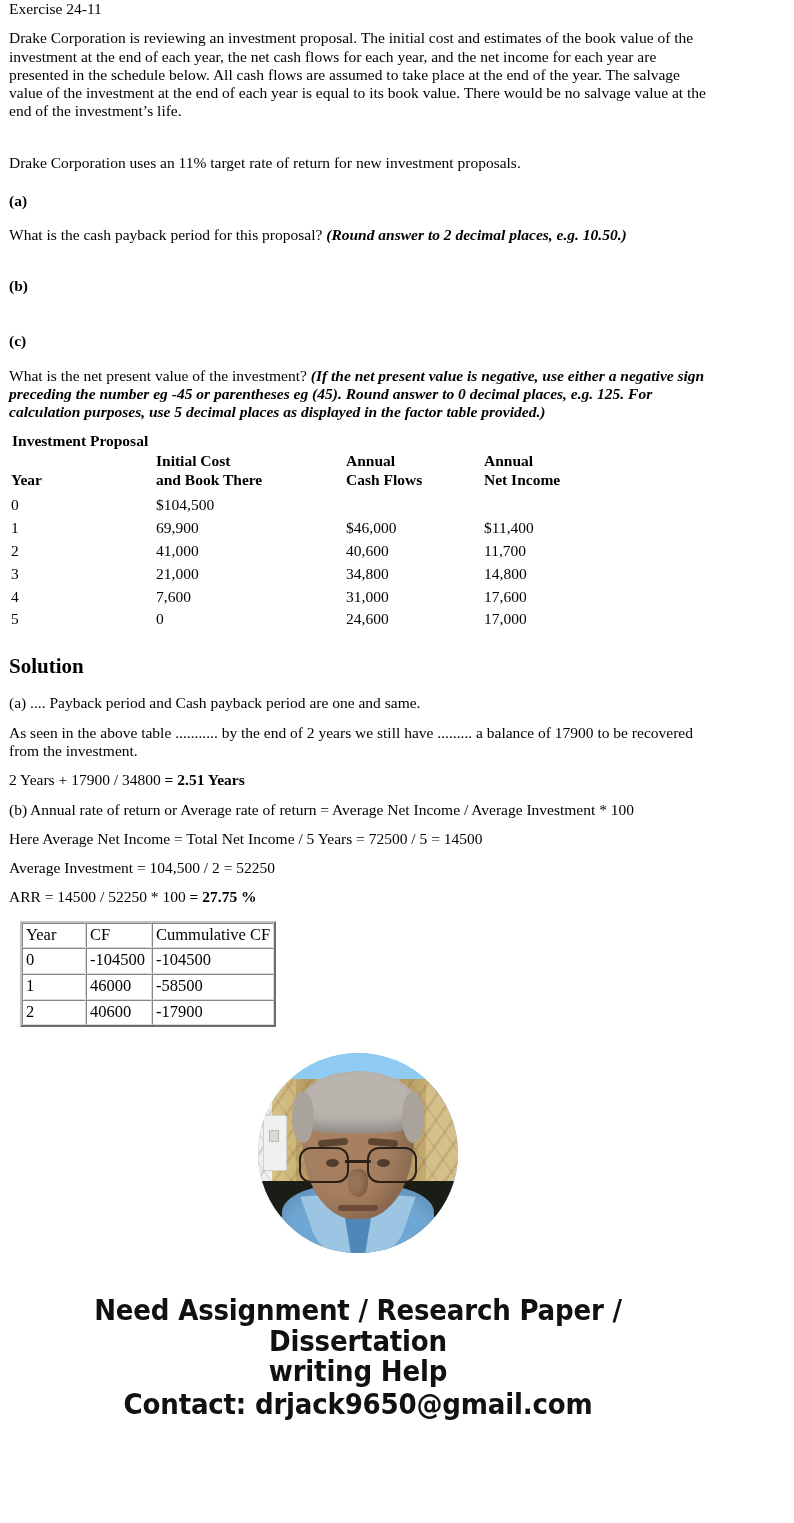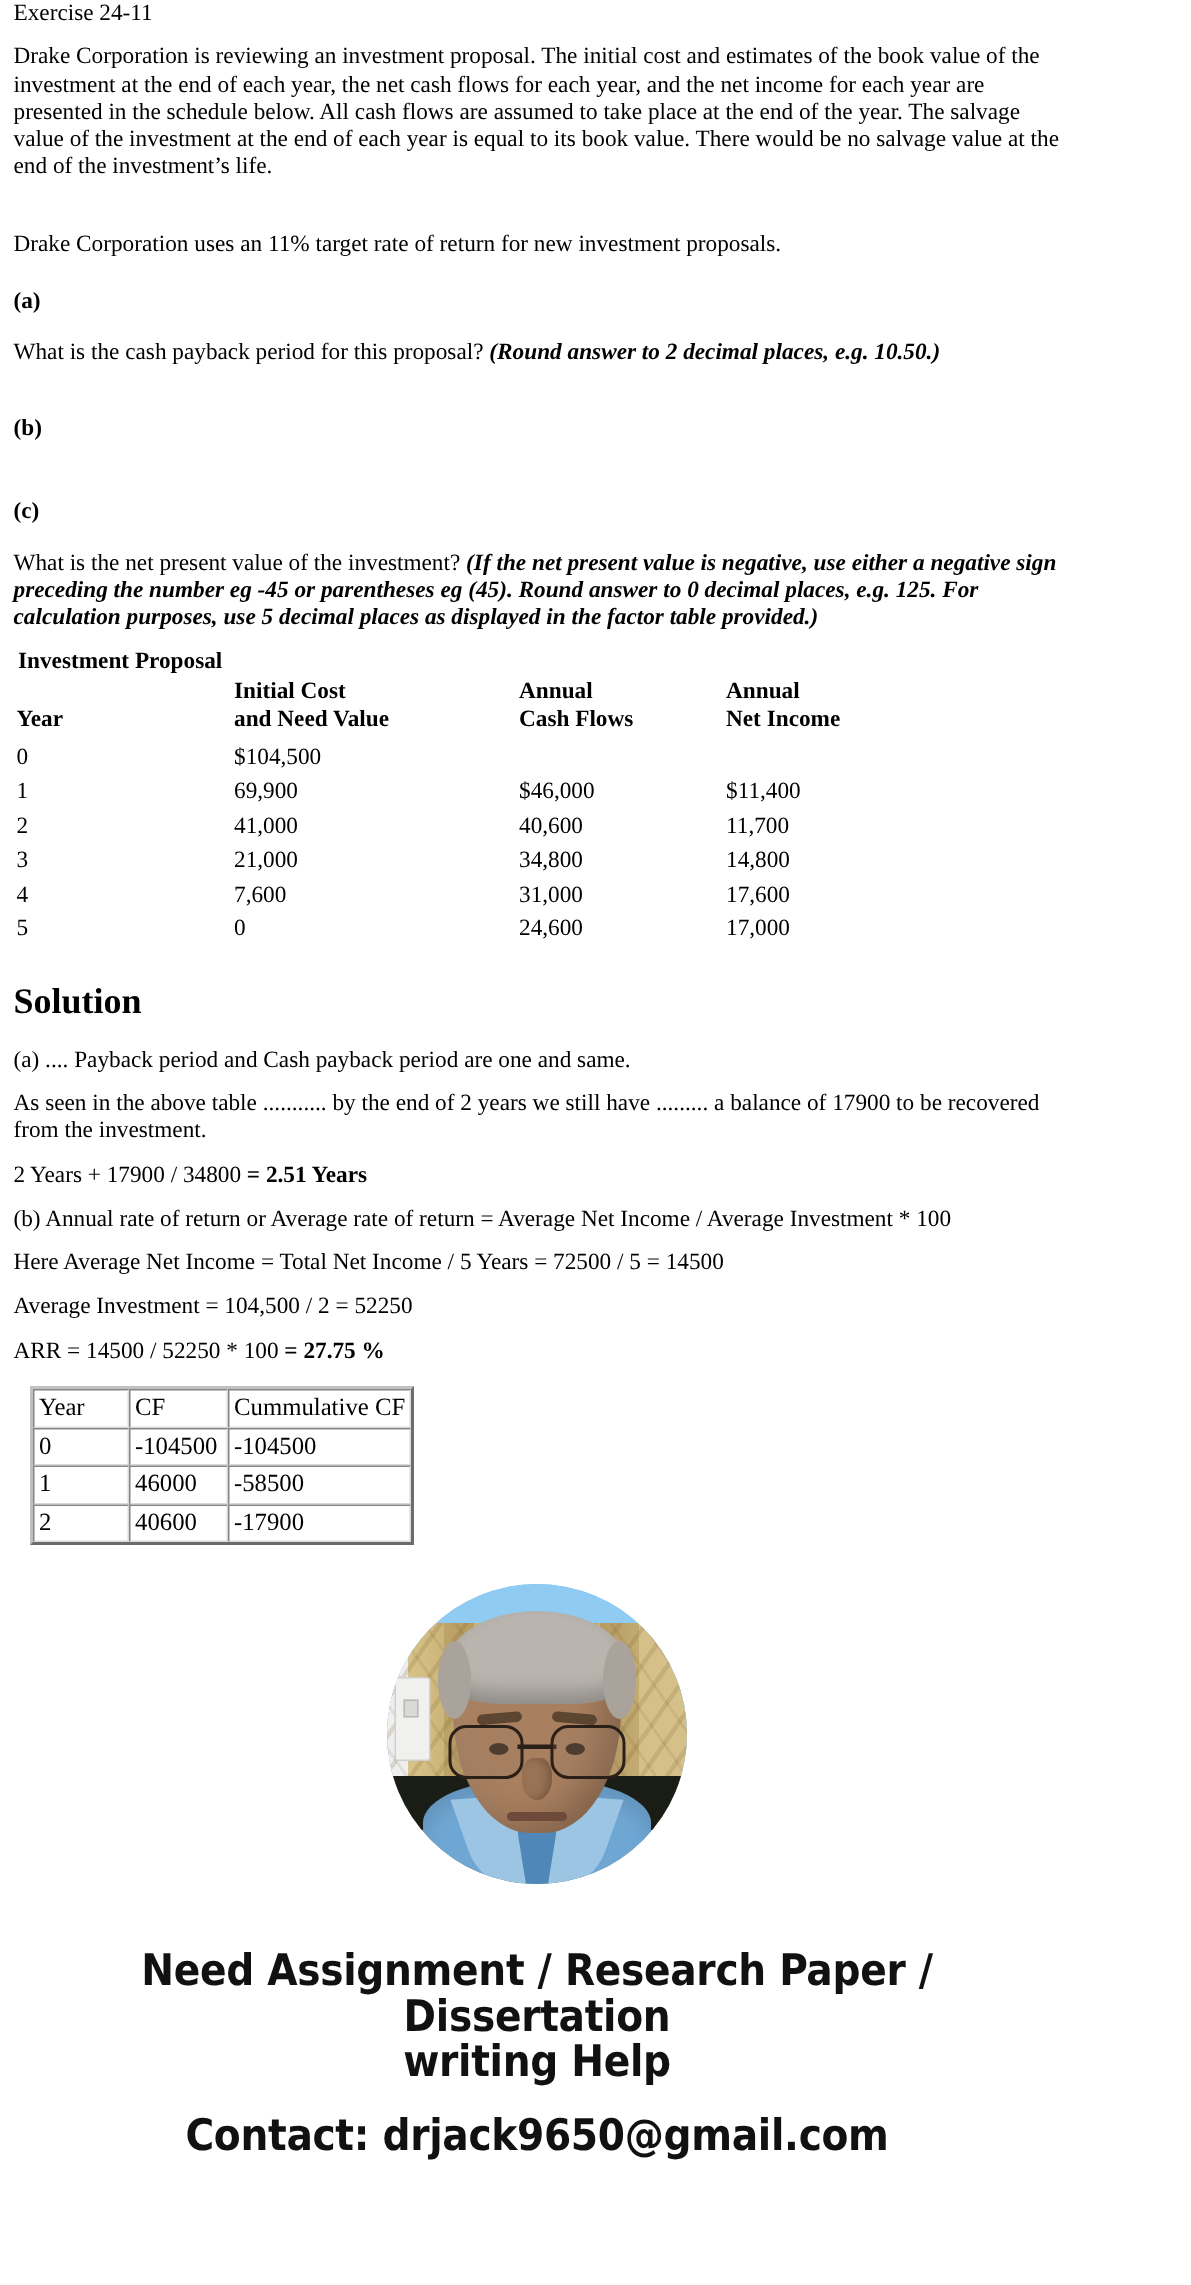--- a/index.html
+++ b/index.html
@@ -63,21 +63,21 @@
   .col-year  { width: 145px; }
   .col-cost  { width: 190px; }
   .col-cash  { width: 138px; }
   .col-inc   { width: 160px; }
   .hdr-year  { vertical-align: bottom !important; padding-bottom: 0 !important; }
   table.ip tbody td { padding-top: 4px; }
   table.ip tbody tr:first-child td { padding-top: 6px; }
 
   
   h2.solution {
-    font-size: 24px;
+    font-size: 21px;
     font-weight: bold;
     margin: 26px 0 16px 0;
     line-height: 1.1;
   }
 
   
   table.cf {
     border-collapse: separate;
     border-spacing: 0;
     border: 2px outset #c0c0c0;
@@ -251,21 +251,21 @@
     margin-top: 42px;
     text-align: center;
     font-family: "DejaVu Sans Condensed", "Liberation Sans Narrow", "Liberation Sans", sans-serif;
     font-weight: bold;
     font-size: 29px;
     line-height: 1.05;
     color: #111111;
     letter-spacing: -0.2px;
   }
   .footer .line2 { display: block; }
-  .footer .line3 { display: block; margin-top: 18px; }
+  .footer .line3 { display: block; margin-top: 2px; }
 </style>
 </head>
 <body>
 
 <div class="page">
 
   <p class="para">Exercise 24-11</p>
 
   <p class="para">Drake Corporation is reviewing an investment proposal. The initial cost and estimates of the book value of the investment at the end of each year, the net cash flows for each year, and the net income for each year are presented in the schedule below. All cash flows are assumed to take place at the end of the year. The salvage value of the investment at the end of each year is equal to its book value. There would be no salvage value at the end of the investment’s life.</p>
 
@@ -293,21 +293,21 @@
   </p>
 
   <div class="ip-wrap">
     <div class="ip-title">Investment Proposal</div>
     <table class="ip">
       <thead>
         <tr>
           <th class="col-year hdr-year">Year</th>
           <th class="col-cost">
             <div>Initial Cost</div>
-            <div>and Need Value</div>
+            <div>and Book There</div>
           </th>
           <th class="col-cash">
             <div>Annual</div>
             <div>Cash Flows</div>
           </th>
           <th class="col-inc">
             <div>Annual</div>
             <div>Net Income</div>
           </th>
         </tr>

